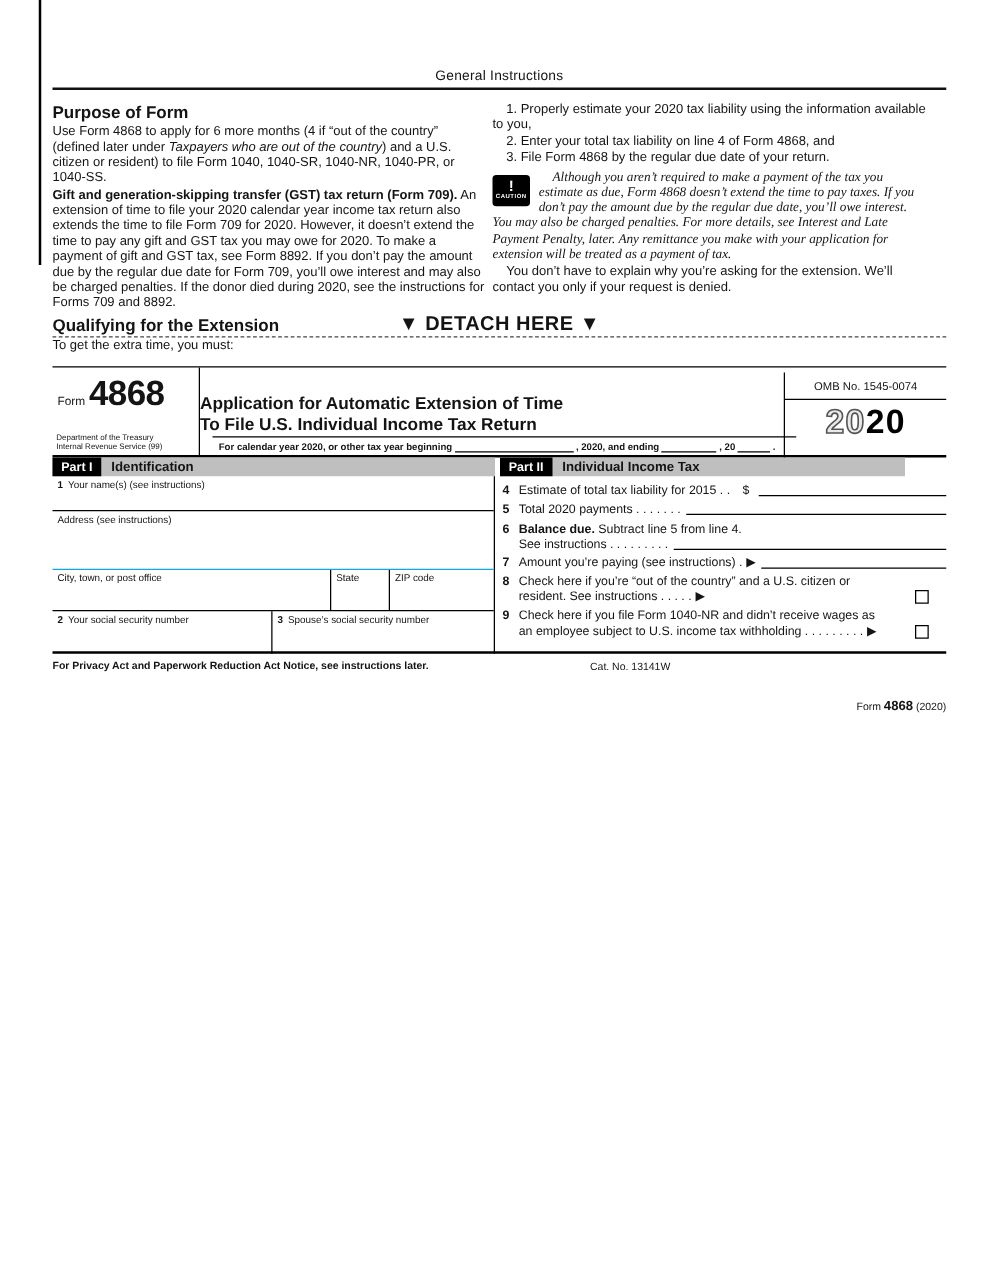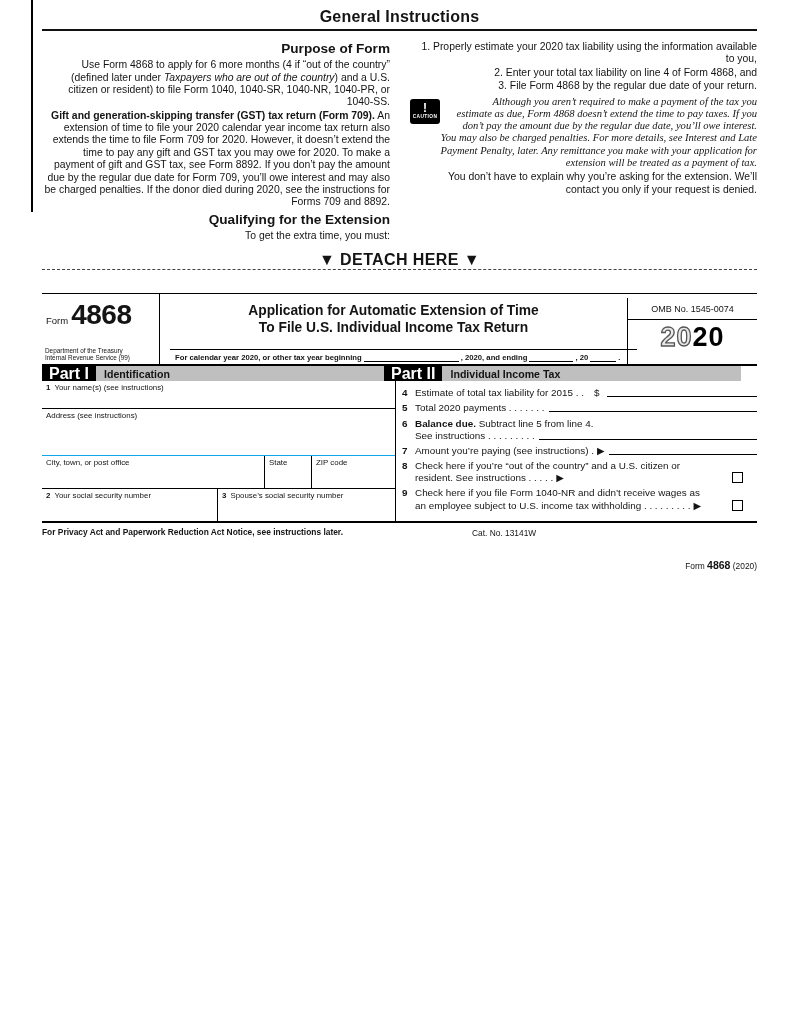--- a/index.html
+++ b/index.html
@@ -7,23 +7,23 @@
   body {
     width:800px; height:1029px; position:relative;
     font-family:"Liberation Sans","DejaVu Sans",sans-serif;
     color:#141414; overflow:hidden;
   }
   .page { position:absolute; inset:0; background:#fff; }
   .scan-edge { position:absolute; left:31px; top:0; width:2px; height:212px; background:#000; }
   .content { position:absolute; left:42px; top:0; width:715px; height:1029px; }
 
   
-  .gi-title { text-align:center; font-size:16px; font-weight:bold; padding-top:8px; letter-spacing:0.2px; }
+  .gi-title { text-align:center; font-size:11px; font-weight:normal; padding-top:8px; letter-spacing:0.2px;margin-top:47px; }
   .title-rule { border-bottom:2px solid #111; margin-top:3px; }
-  .columns { display:flex; gap:20px; margin-top:7px;text-align:right; }
+  .columns { display:flex; gap:4px; margin-top:7px; }
   .col-left  { width:348px; font-size:10.4px; line-height:1.19; }
   .col-right { width:347px; font-size:10.4px; line-height:1.19; padding-top:3px; }
   .sec-heading { font-size:13.6px; font-weight:bold; margin:3px 0 2px 0; }
   .para { margin:0 0 1px 0; }
   .step { text-indent:11px; }
   .indent { text-indent:11px; }
   .caution-wrap { margin:3px 0 2px 0; }
   .caution-icon {
     float:left; width:30px; height:25px; margin:3px 7px 1px 0;
     background:#000; color:#fff; border-radius:3px;
@@ -41,40 +41,40 @@
   .detach { position:absolute; top:251px; left:0; width:100%; text-align:center; font-size:16px; font-weight:bold; letter-spacing:0.4px; }
   .dash-rule { position:absolute; top:269px; left:0; width:100%; border-top:1.5px dashed #444; }
 
   
   .form-area { position:absolute; top:293px; left:0; width:715px; height:229px; border-top:1.6px solid #000; }
   .fh-left { position:absolute; left:0; top:0; width:118px; height:70px; border-right:1px solid #000; }
   .fnum-row { display:flex; align-items:baseline; padding:8px 0 0 4px; }
   .form-word { font-size:9.5px; margin-right:3px; }
   .form-number { font-size:28px; font-weight:bold; letter-spacing:-0.5px; line-height:26px; }
   .dept { position:absolute; left:3px; bottom:2px; font-size:6.4px; line-height:1.18; }
-  .fh-center { position:absolute; left:118px; top:0; width:467px; height:55px; text-align:center; }
+  .fh-center { position:absolute; left:118px; top:12px; width:467px; height:55px; }
   .fh-title { font-size:13.8px; font-weight:bold; line-height:1.25; padding-top:8px; }
   .fh-calendar {
     position:absolute; left:128px; top:55px; width:467px; height:15px; border-top:1px solid #000;
     display:flex; align-items:flex-end; padding:0 5px 2px 5px;
     font-size:7.7px; font-weight:bold; white-space:nowrap;
   }
   .cal-blank { border-bottom:1px solid #000; height:9px; margin:0 2px 0 2px; }
   .cal-b1 { width:95px; } .cal-b2 { width:44px; } .cal-b3 { width:26px; }
   .fh-right { position:absolute; left:585px; top:4px; width:130px; height:70px; border-left:1px solid #000; }
   .omb { height:22px; border-bottom:1px solid #000; font-size:9px; text-align:center; padding-top:6px; }
   .year { text-align:center; font-size:27px; font-weight:bold; padding-top:4px; letter-spacing:1px; line-height:1; }
   .year-outline { color:#e9e9e9; -webkit-text-stroke:1.3px #555; }
   .year-solid { color:#000; }
   .fh-bottom { position:absolute; top:70px; left:0; width:715px; border-top:2px solid #000; }
 
   .part-bar { position:absolute; top:72px; height:15px; background:#bfbfbf; display:flex; align-items:stretch; }
   .p1-bar { left:0; width:354px; }
-  .p2-bar { left:342px; width:357px; }
-  .part-label { background:#000; color:#fff; font-weight:bold; font-size:16px; padding:1px 7px 0 7px; display:flex; align-items:center; }
+  .p2-bar { left:358px; width:324px; }
+  .part-label { background:#000; color:#fff; font-weight:bold; font-size:10px; padding:1px 7px 0 7px; display:flex; align-items:center; }
   .part-title { font-weight:bold; font-size:10.6px; padding:1px 0 0 8px; display:flex; align-items:center; }
 
   .p1-body { position:absolute; left:0; top:87px; width:354px; height:142px; border-right:1.5px solid #000; }
   .p1-row { position:absolute; left:0; right:0; }
   .p1-label { font-size:7.9px; padding:2px 0 0 4px; }
   .p1-label b { margin-right:4px; }
   .row-name    { top:0;    height:28px; border-bottom:1px solid #000; }
   .row-address { top:28px; height:47px; border-bottom:1px solid #0ea5e9; }
   .row-city    { top:75px; height:33px; border-bottom:1px solid #000; display:flex; }
   .row-ssn     { top:108px; height:34px; display:flex; }

